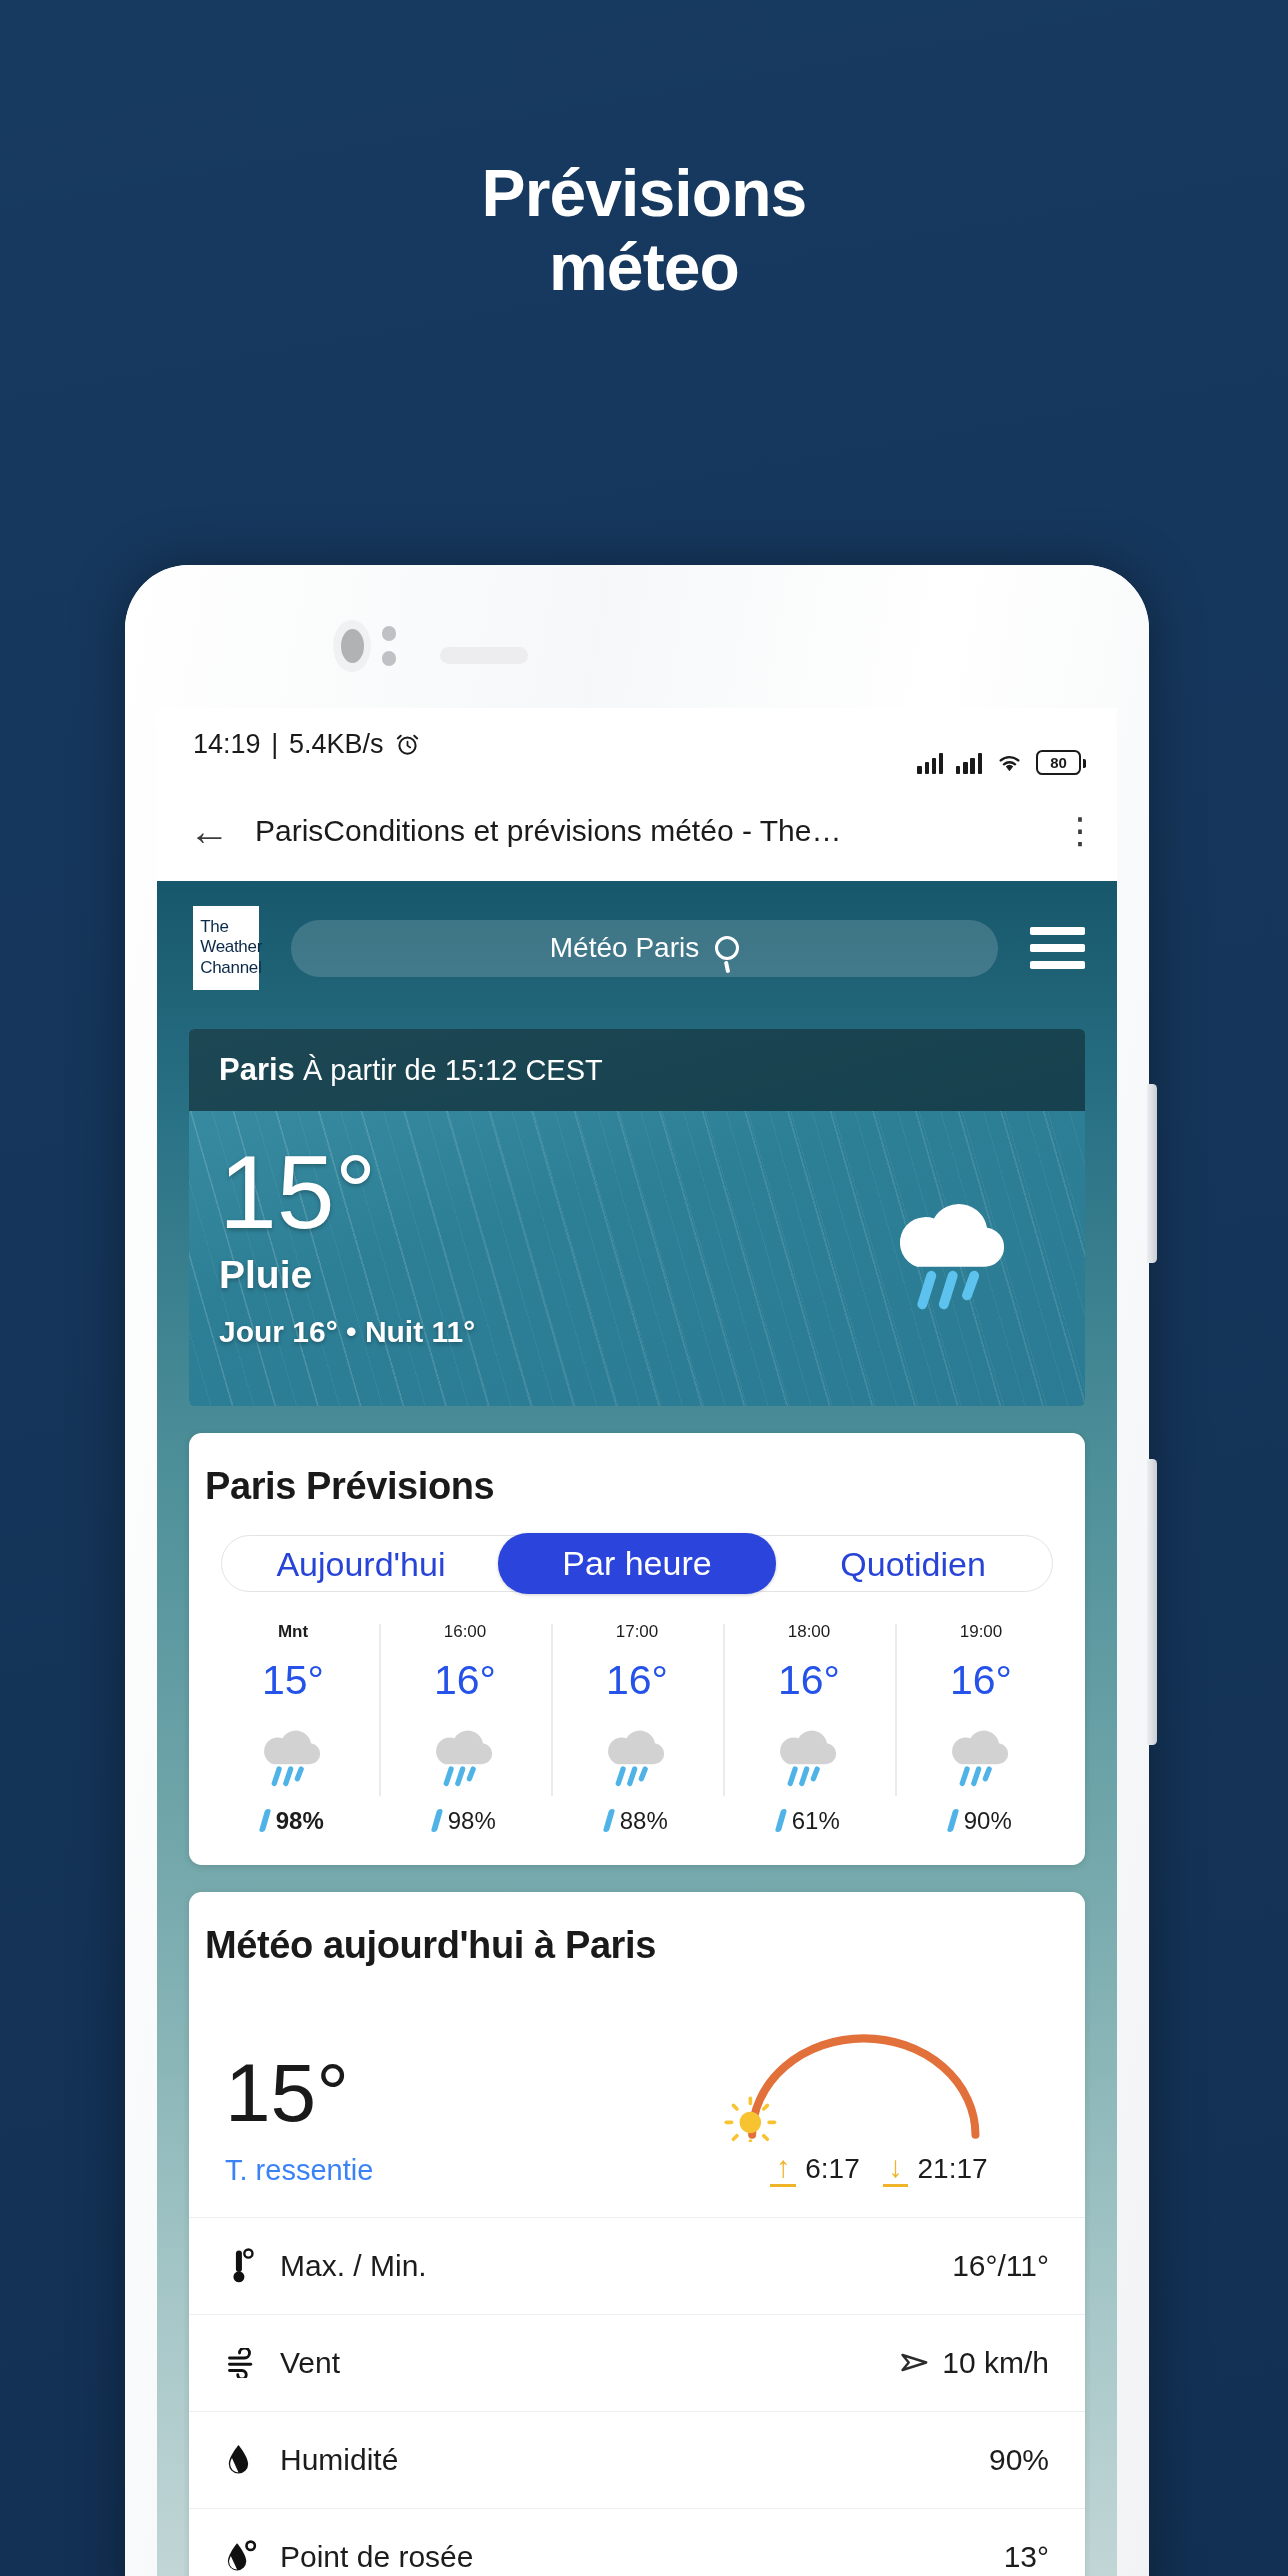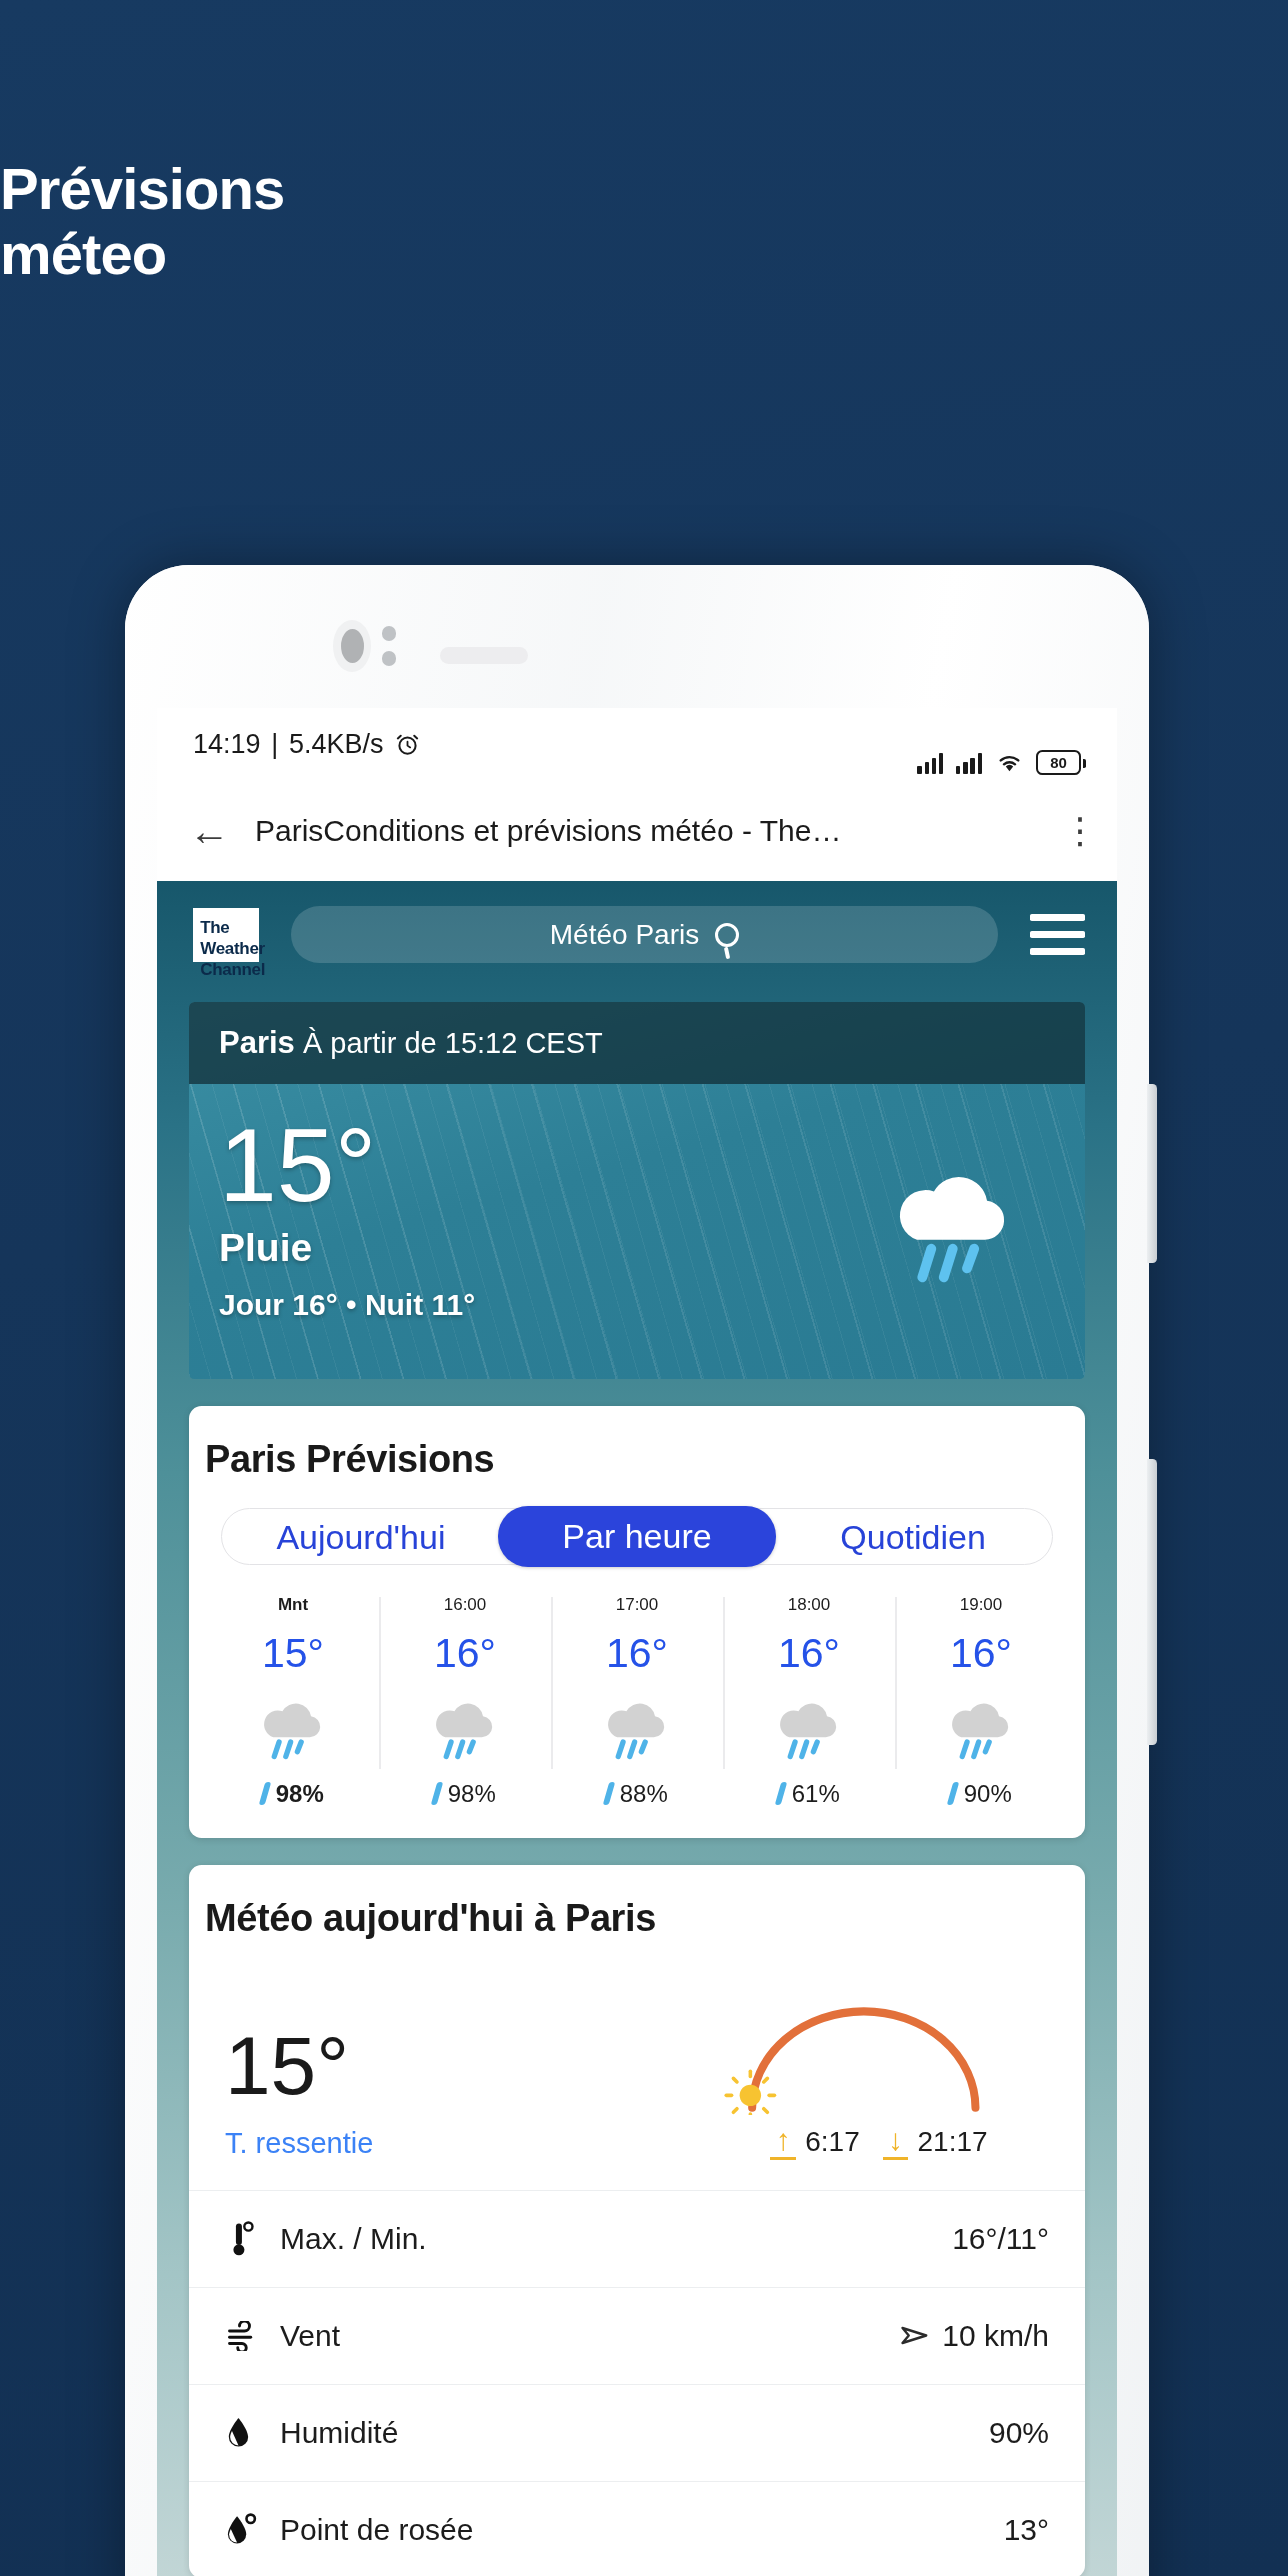--- a/index.html
+++ b/index.html
@@ -11,23 +11,23 @@
   body {
     background: linear-gradient(170deg, #173a61 0%, #15355a 45%, #123053 100%);
     position: relative;
   }
 
   
   .promo-title {
     position: absolute;
     top: 157px;
     left: 0; right: 0;
-    text-align: left;
+    text-align: center;
     color: #ffffff;
-    font-size: 58px;
+    font-size: 66px;
     line-height: 1.12;
     font-weight: 700;
     letter-spacing: -0.9px;
     white-space: pre-line;
   }
 
   
   .phone {
     position: absolute;
     left: 125px;
@@ -143,24 +143,24 @@
     position: relative;
   }
 
   
   .app-header {
     display: flex; align-items: center;
     padding: 25px 32px 19.7px 36px;
     gap: 27px;
   }
   .twc-logo {
-    width: 66px; height: 54px;
+    width: 66px; height: 84px;
     background: #fff;
     color: #0b2a4a;
-    font-size: 17px; font-weight: 700;
+    font-size: 17px; font-weight: 400;
     line-height: 1.22;
     padding: 10.7px 5.4px 0 7.2px;
     letter-spacing: -0.3px;
   }
   .search-pill {
     flex: 1;
     height: 57px;
     background: rgba(255,255,255,.16);
     border-radius: 30px;
     display: flex; align-items: center; justify-content: center;

